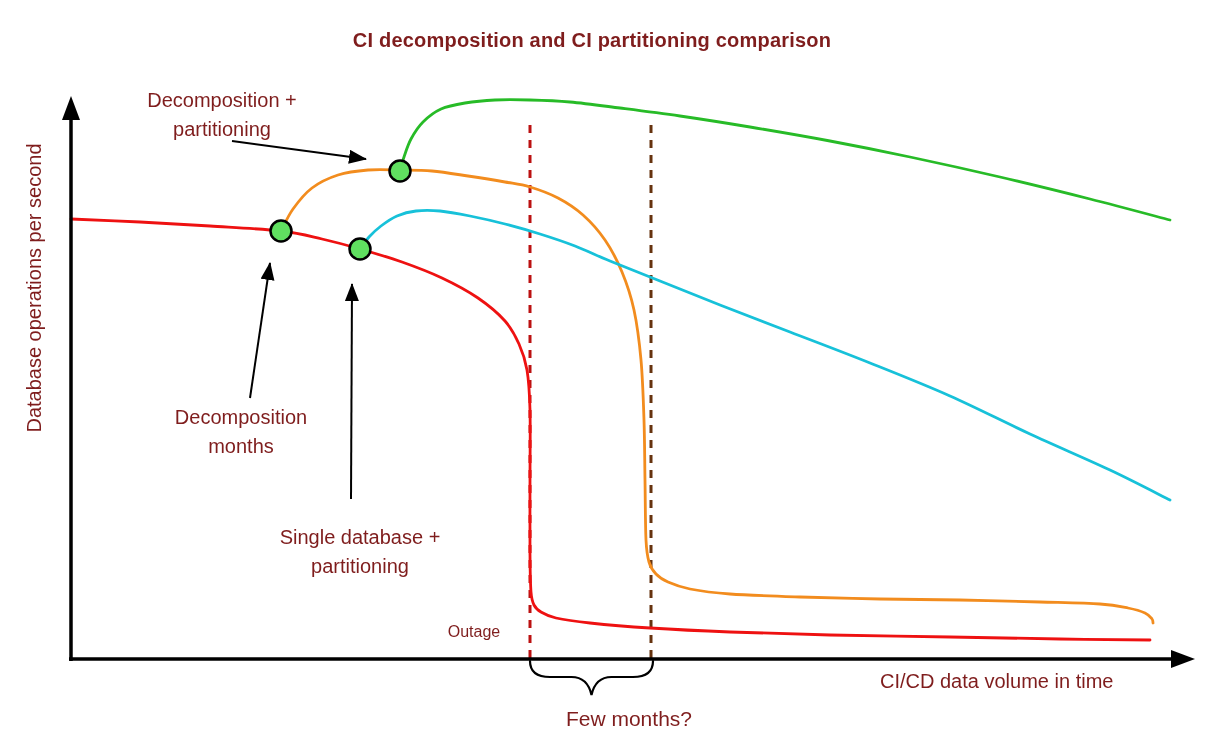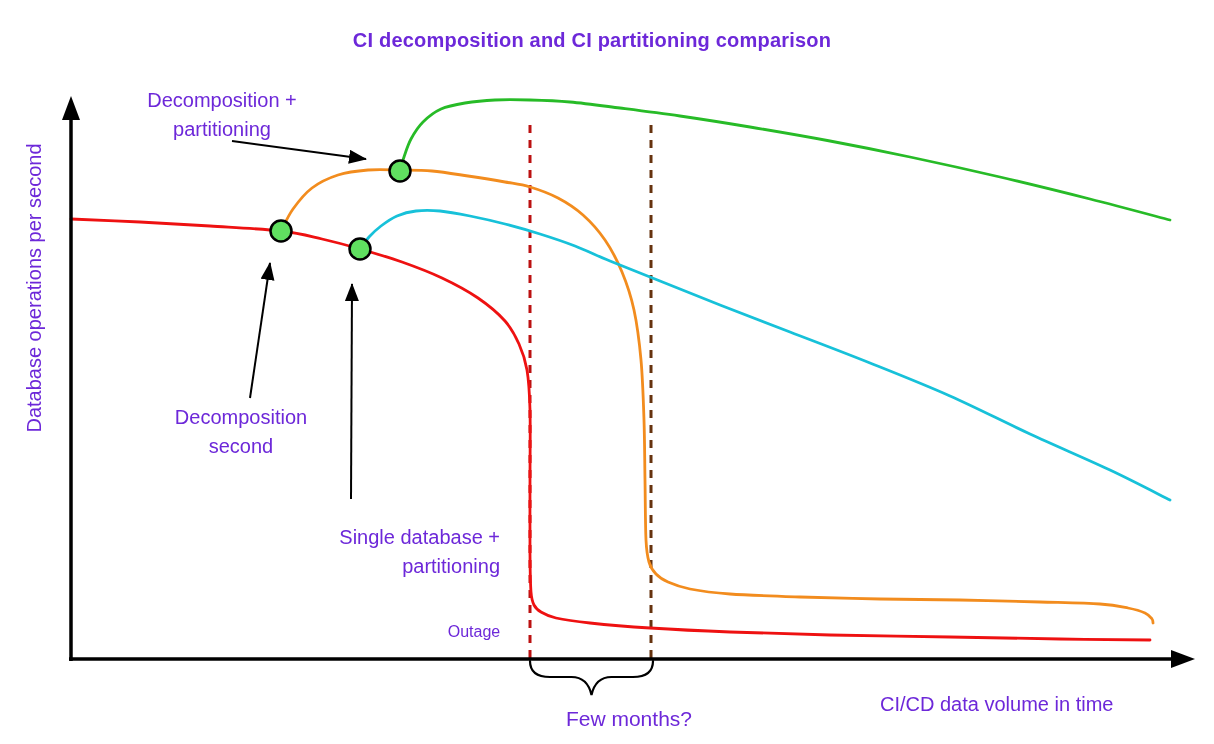--- a/index.html
+++ b/index.html
@@ -1,26 +1,26 @@
 <!DOCTYPE html>
 <html><head>
 <meta charset="utf-8">
 <style>
   html,body{margin:0;padding:0;background:#ffffff;}
   #stage{position:relative;width:1214px;height:744px;background:#ffffff;
-         font-family:"Liberation Sans", sans-serif;color:#6d28d9;overflow:hidden;}
+         font-family:"Liberation Sans", sans-serif;color:#7f1d1d;overflow:hidden;}
   #plot{position:absolute;left:0;top:0;}
   .txt{position:absolute;white-space:pre-line;line-height:1.45;}
   .center{text-align:center;}
   #title{top:26px;left:0;width:1184px;text-align:center;font-size:20px;font-weight:bold;letter-spacing:.2px;}
   #ylabel{left:34px;top:288px;transform:translate(-50%,-50%) rotate(-90deg);white-space:nowrap;font-size:20px;}
-  #xlabel{left:880px;top:667px;width:290px;font-size:20px;white-space:nowrap;margin-top:23px;}
+  #xlabel{left:880px;top:667px;width:290px;font-size:20px;white-space:nowrap;}
   #ann-decomp-part{left:92px;top:86px;width:260px;font-size:20px;}
   #ann-decomp-shipped{left:111px;top:403px;width:260px;font-size:20px;}
-  #ann-single-part{left:220px;top:523px;width:280px;font-size:20px;text-align:right;}
+  #ann-single-part{left:220px;top:523px;width:280px;font-size:20px;}
   #ann-outage{left:424px;top:620px;width:100px;text-align:center;font-size:16px;white-space:nowrap;}
   #ann-few-months{left:492px;top:704px;width:200px;text-align:right;font-size:21px;}
 </style>
 </head>
 <body>
 
 <div id="stage">
 
   <svg id="plot" width="1214" height="744" viewBox="0 0 1214 744">
     <defs>
@@ -61,19 +61,19 @@
   </svg>
 
   <div class="txt" id="title">CI decomposition and CI partitioning comparison</div>
 
   <div class="txt" id="ylabel">Database operations per second</div>
   <div class="txt" id="xlabel">CI/CD data volume in time</div>
 
   <div class="txt center" id="ann-decomp-part">Decomposition +
 partitioning</div>
   <div class="txt center" id="ann-decomp-shipped">Decomposition
-second</div>
+months</div>
   <div class="txt center" id="ann-single-part">Single database +
 partitioning</div>
   <div class="txt" id="ann-outage">Outage</div>
   <div class="txt" id="ann-few-months">Few months?</div>
 
 </div>
 
 </body></html>

